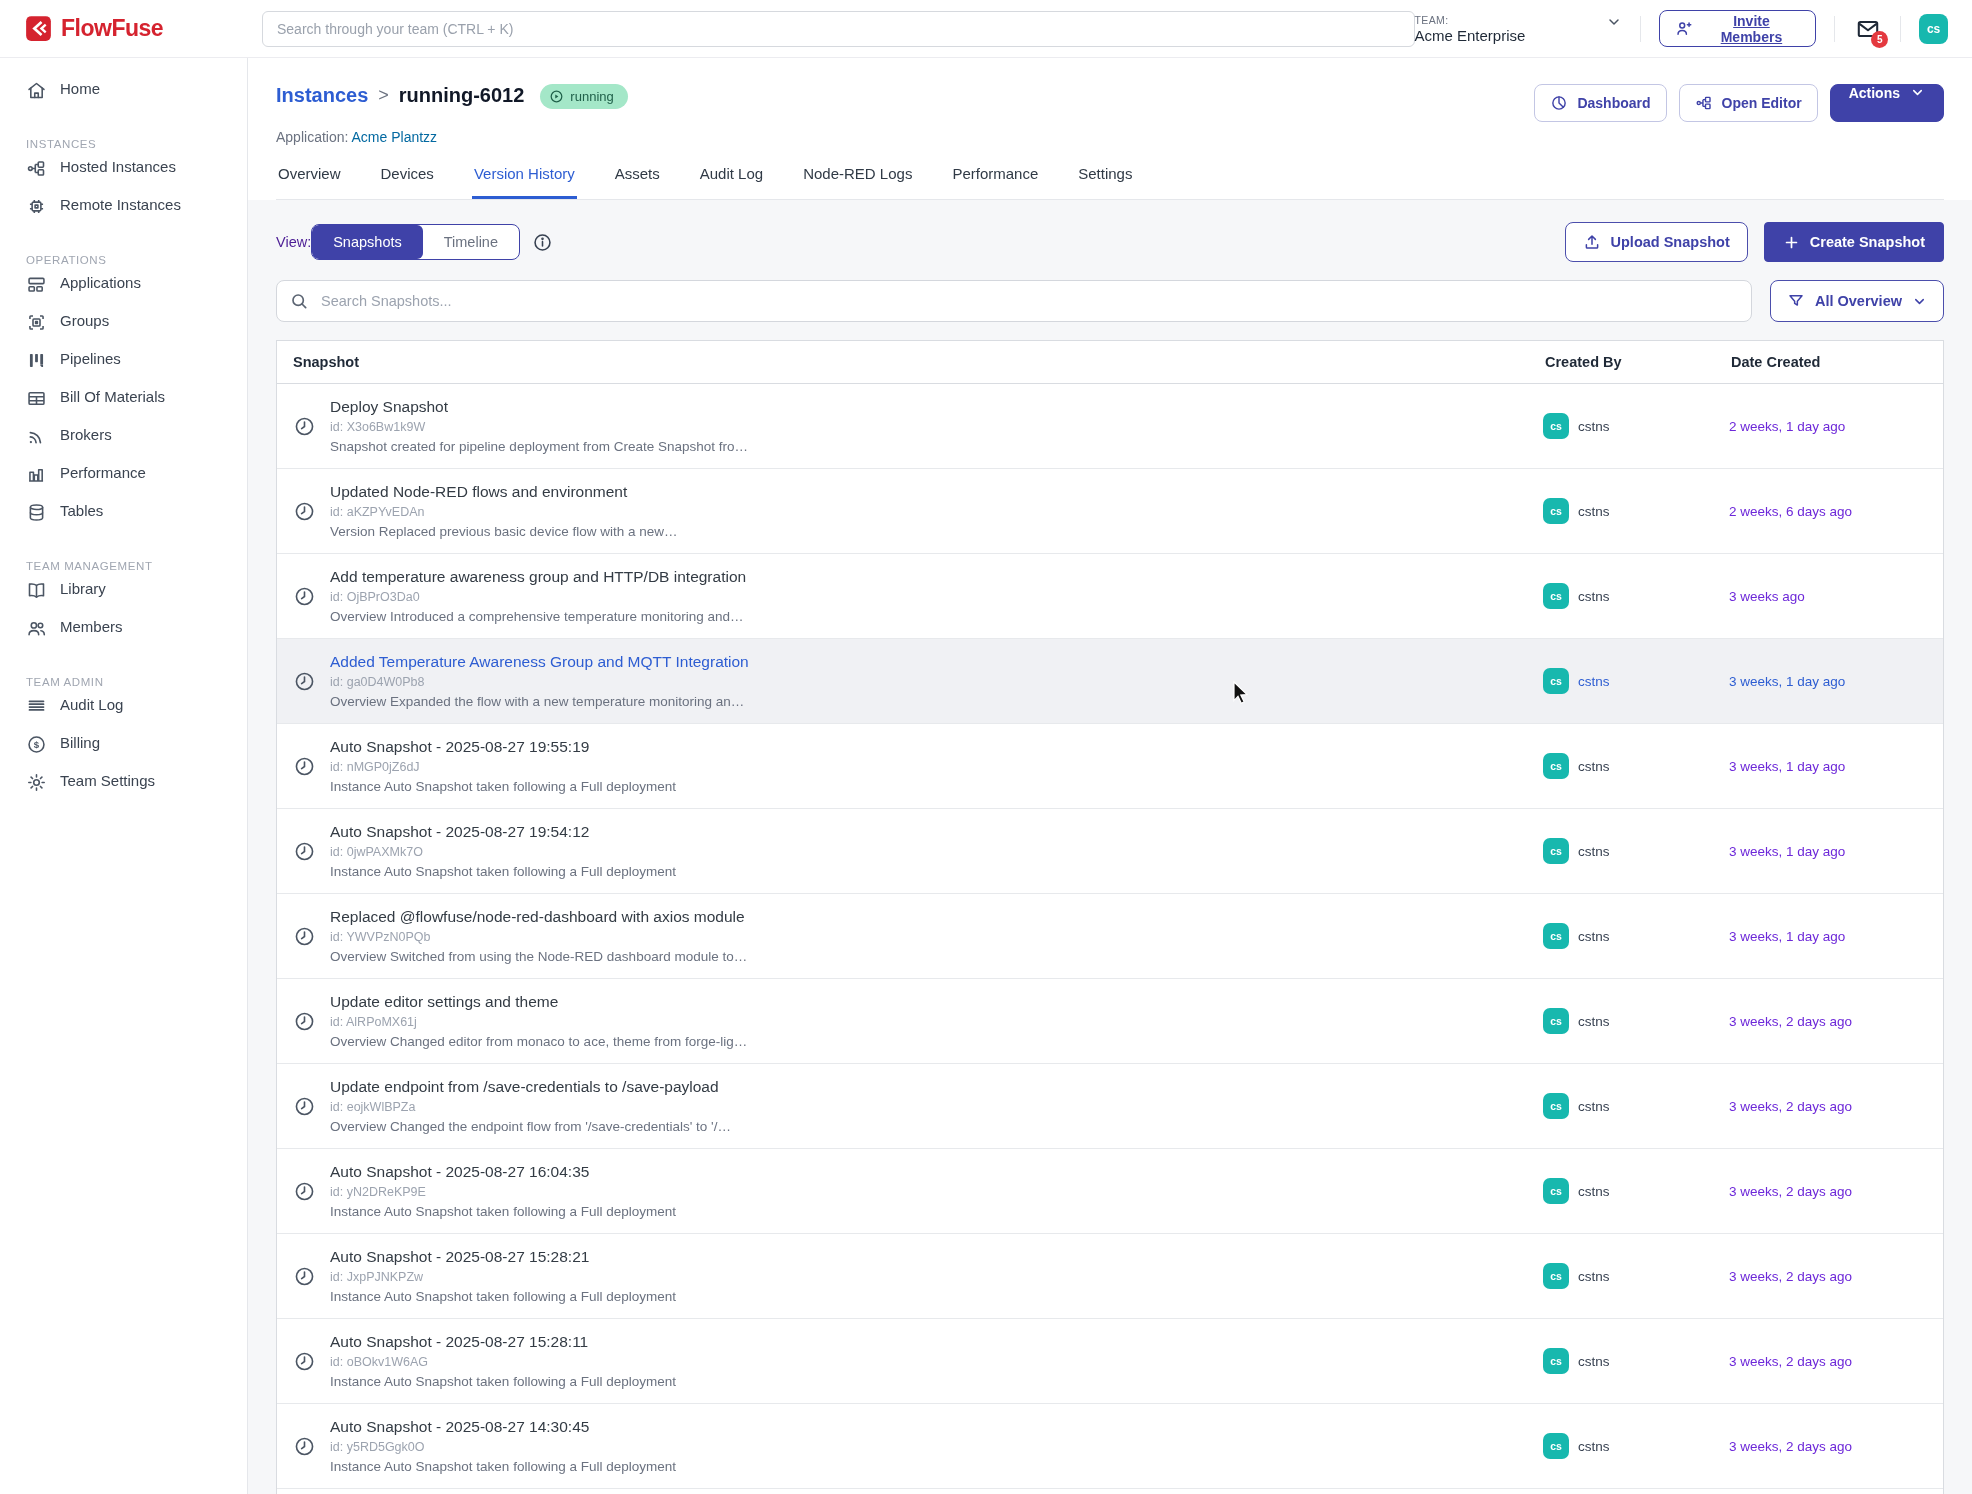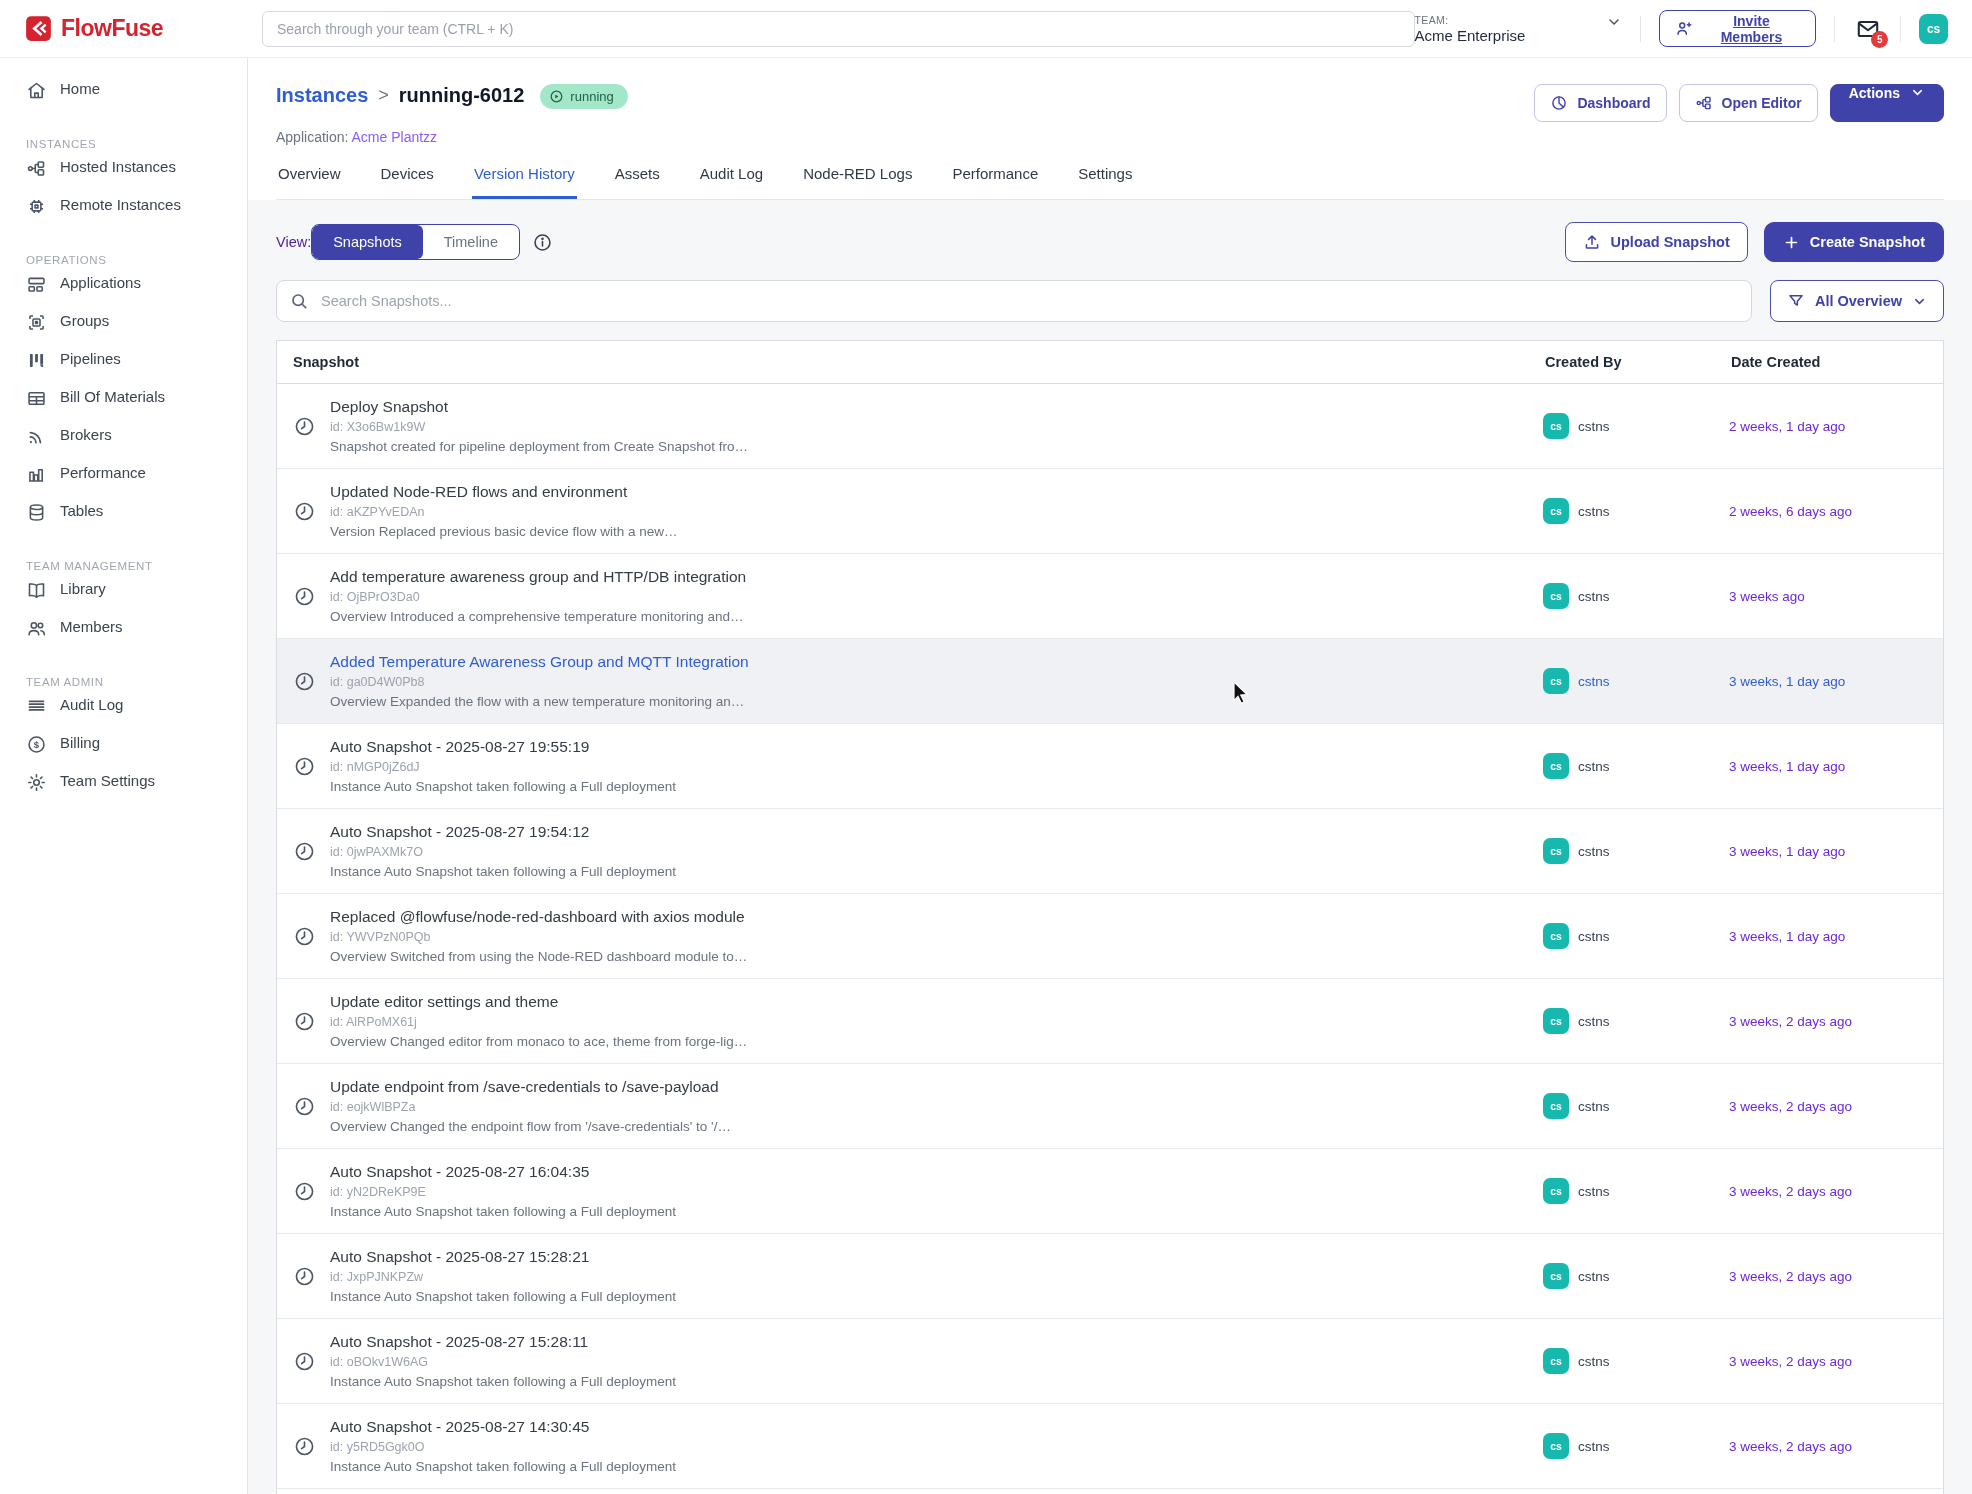--- a/index.html
+++ b/index.html
@@ -36,36 +36,36 @@
   .crumb-row { display:flex; align-items:flex-start; }
   .crumbs { display:flex; align-items:center; gap:10px; }
   .crumb-link { color:#2D5DD2; font-size:20px; font-weight:700; cursor:pointer; }
   .crumb-sep { color:#6b7280; font-size:18px; }
   .crumb-current { color:#111827; font-size:20px; font-weight:800; }
   .status-badge { display:flex; align-items:center; gap:6px; background:#A4E7C8; color:#20614A; border-radius:999px; padding:5px 14px 5px 9px; font-size:13px; margin-left:16px; }
   .head-actions { margin-left:auto; display:flex; gap:12px; }
   .btn-outline { display:flex; align-items:center; gap:9px; height:38px; padding:0 15px; background:#fff; border:1px solid #c3c6e4; border-radius:8px; color:#3F42A8; font-size:14px; font-weight:700; cursor:pointer; font-family:inherit; }
   .btn-solid { display:flex; align-items:flex-start; gap:10px; height:38px; padding:0 18px; background:#3F42A8; border:1px solid #3F42A8; border-radius:8px; color:#fff; font-size:14px; font-weight:700; cursor:pointer; font-family:inherit; }
   .app-row { margin-top:7px; font-size:14px; color:#6b7280; }
-  .app-row a { color:#8b5cf6; text-decoration:none; cursor:pointer;text-align:center; }
+  .app-row a { color:#0369a1; text-decoration:none; cursor:pointer;text-align:center; }
   .tabs { display:flex; gap:36px; margin-top:20px; border-bottom:1px solid #e5e7eb; }
   .tab { font-size:15px; color:#303a46; padding:0 2px 14px 2px; cursor:pointer; border-bottom:3px solid transparent; }
   .tab.active { color:#2D5DD2; border-bottom-color:#2D5DD2; }
 
   
   .content { flex:1; background:#f6f7f9; padding:22px 28px; overflow:hidden; }
   .view-row { display:flex; align-items:center; }
   .view-label { font-size:14.5px; color:#4c1d95; margin-right:0; }
   .toggle { display:flex; border:1px solid #3F42A8; border-radius:8px; background:#fff; overflow:hidden; }
   .toggle-btn { padding:9px 21px; font-size:14.5px; border:none; background:transparent; color:#6b7280; cursor:pointer; font-family:inherit; }
   .toggle-btn.active { background:#3F42A8; color:#fff; border-radius:6px; }
   .info-ic { margin-left:12px; color:#374151; display:flex; cursor:pointer; }
   .view-actions { margin-left:auto; display:flex; gap:16px; }
   .btn-upload { display:flex; align-items:center; gap:10px; height:40px; padding:0 17px; background:#fff; border:1px solid #4b4eac; border-radius:8px; color:#3F42A8; font-size:14.5px; font-weight:700; cursor:pointer; font-family:inherit; }
-  .btn-create { display:flex; align-items:center; gap:10px; height:40px; padding:0 18px; background:#3F42A8; border:1px solid #3F42A8; border-radius:10px; color:#fff; font-size:14.5px; font-weight:700; cursor:pointer; font-family:inherit; }
+  .btn-create { display:flex; align-items:center; gap:10px; height:40px; padding:0 18px; background:#3F42A8; border:1px solid #3F42A8; border-radius:4px; color:#fff; font-size:14.5px; font-weight:700; cursor:pointer; font-family:inherit; }
 
   .search-row { display:flex; align-items:center; gap:18px; margin-top:18px; }
   .snap-search-wrap { position:relative; flex:1; }
   .snap-search-wrap svg { position:absolute; left:13px; top:11px; color:#5b6472; }
   .snap-search { width:100%; height:42px; border:1px solid #d4d7dd; border-radius:8px; background:#fff; padding:0 14px 0 44px; font-size:14.5px; color:#374151; outline:none; font-family:inherit; }
   .snap-search::placeholder { color:#9ca3af; }
   .btn-filter { display:flex; align-items:center; gap:10px; height:42px; padding:0 16px; background:#fff; border:1px solid #4b4eac; border-radius:8px; color:#3F42A8; font-size:14.5px; font-weight:700; cursor:pointer; font-family:inherit; }
 
   
   .table { margin-top:18px; background:#fff; border:1px solid #d9dce1; }

